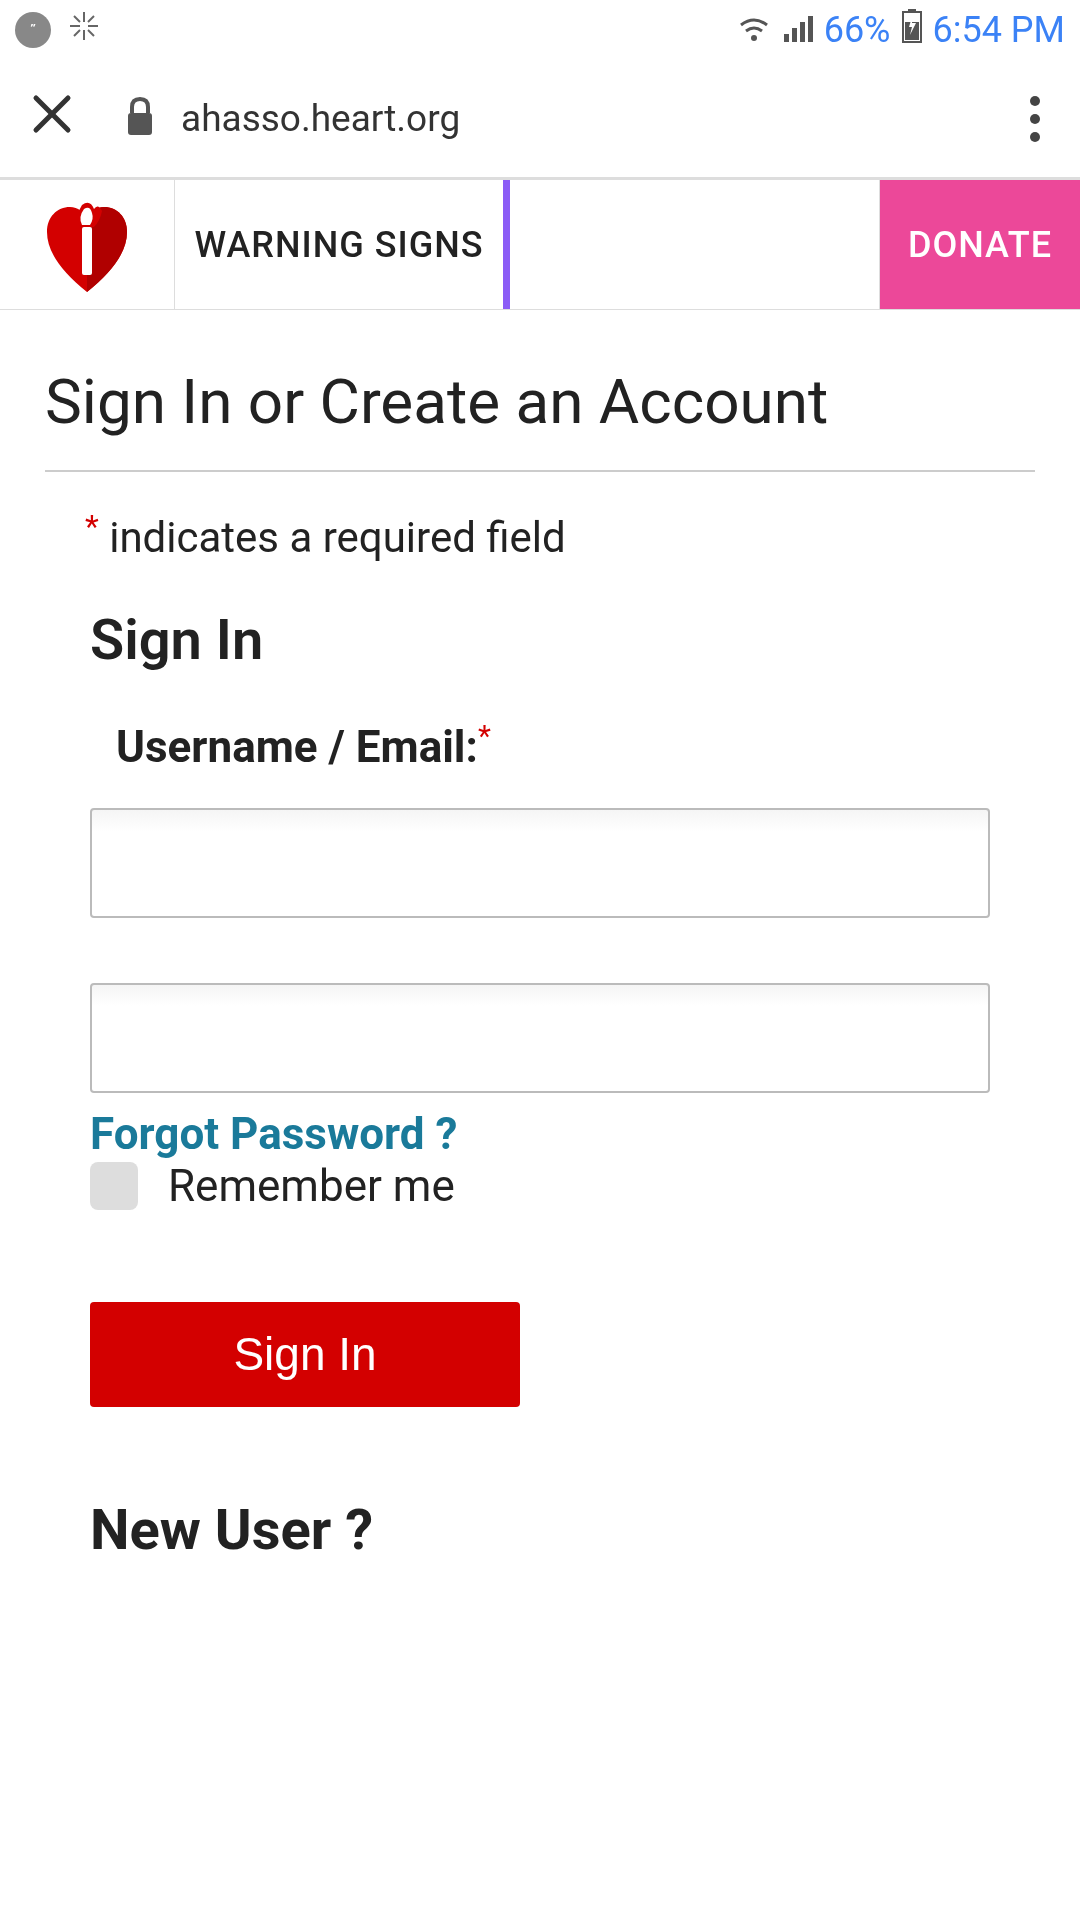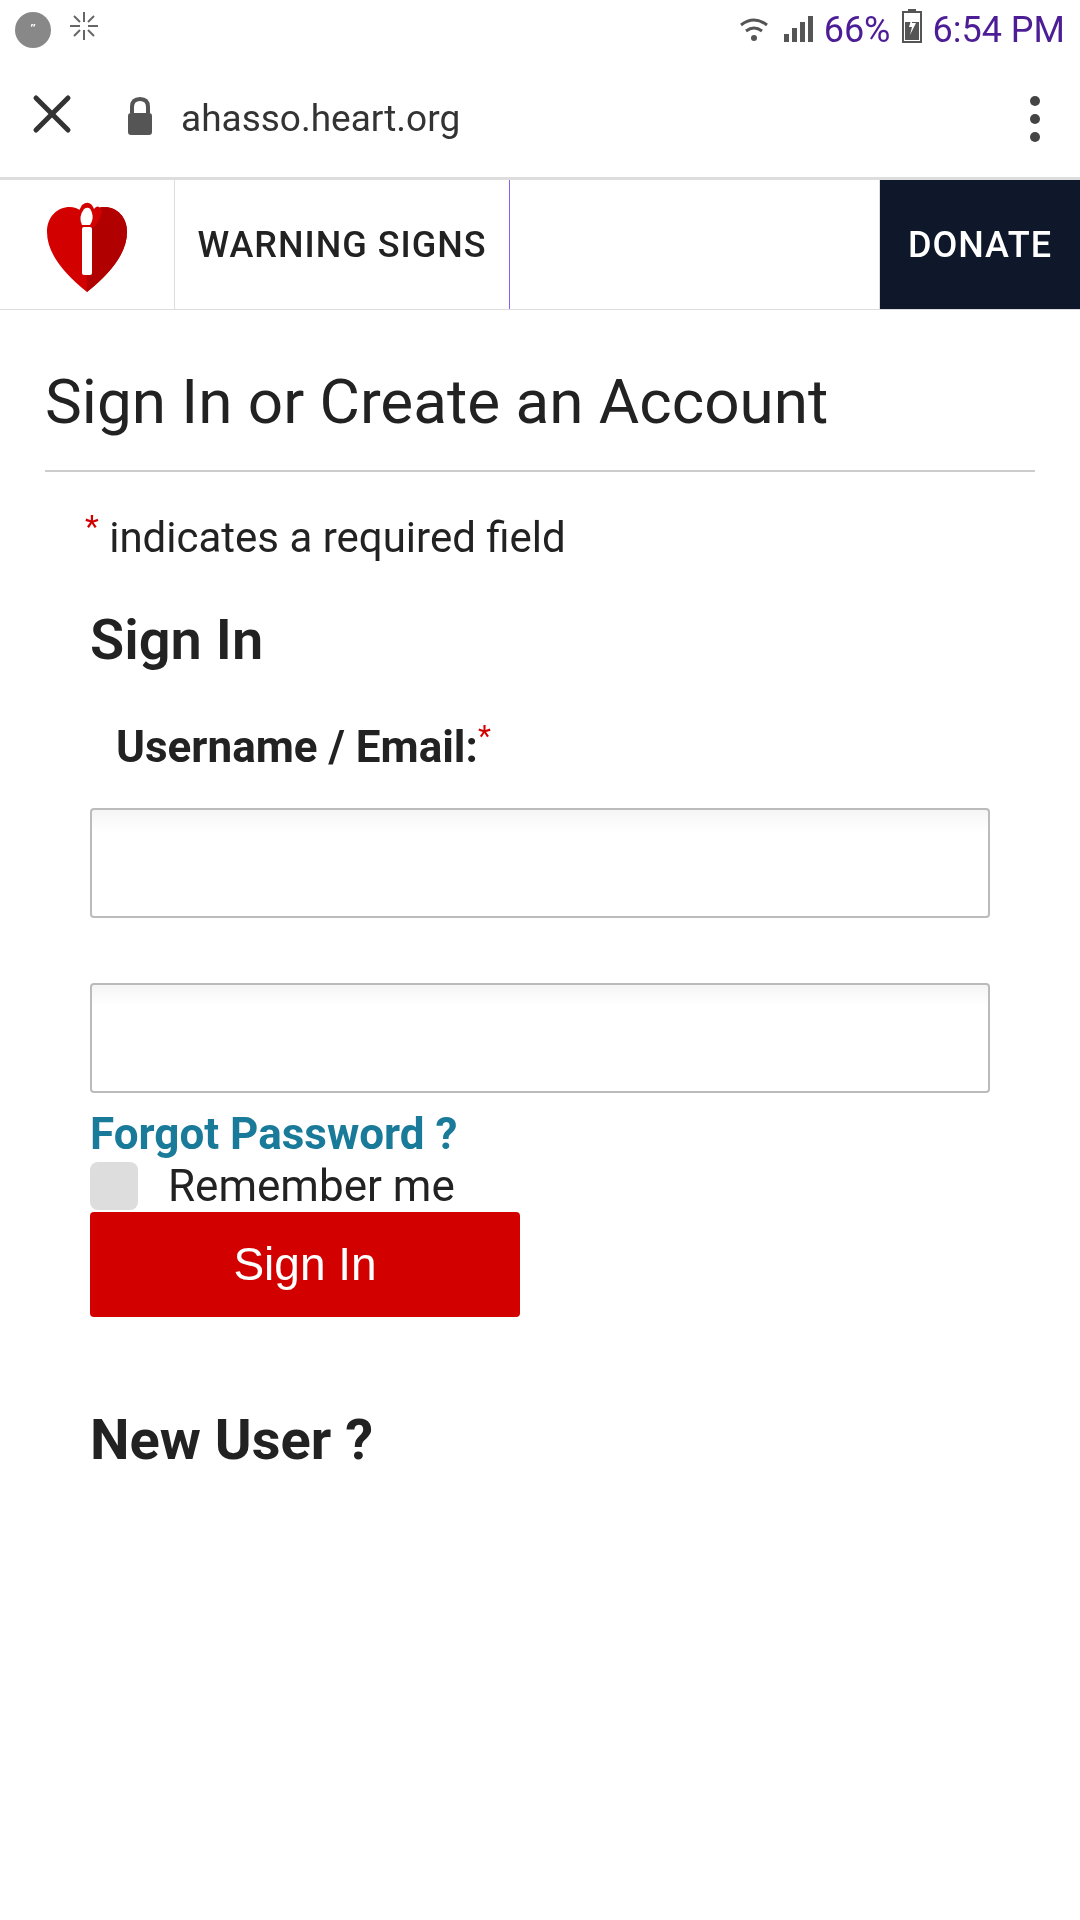--- a/index.html
+++ b/index.html
@@ -24,21 +24,21 @@
     }
     .status-left {
       display: flex;
       align-items: center;
       gap: 15px;
     }
     .status-right {
       display: flex;
       align-items: center;
       gap: 10px;
-      color: #4c1d95;
+      color: #3b82f6;
       font-size: 36px;
     }
     .chat-icon {
       width: 36px;
       height: 36px;
       background: #888;
       border-radius: 50%;
       display: flex;
       align-items: center;
       justify-content: center;
@@ -119,30 +119,30 @@
     }
     .warning-cell {
       flex: 0 0 335px;
       display: flex;
       align-items: center;
       justify-content: center;
       font-size: 36px;
       font-weight: 500;
       letter-spacing: 1px;
       color: #222;
-      border-right: 1px solid #8b5cf6;
+      border-right: 7px solid #8b5cf6;
       cursor: pointer;
     }
     .spacer-cell {
       flex: 1;
       border-right: 1px solid #ddd;
     }
     .donate-cell {
       width: 200px;
-      background: #0f172a;
+      background: #ec4899;
       color: white;
       display: flex;
       align-items: center;
       justify-content: center;
       font-size: 36px;
       font-weight: 500;
       letter-spacing: 1px;
       cursor: pointer;
     }
     .content {
@@ -206,20 +206,21 @@
       font-size: 44px;
       font-weight: 700;
       color: #1a7a9a;
       cursor: pointer;
       display: inline-block;
     }
     .remember-row {
       display: flex;
       align-items: center;
       gap: 30px;
+      margin-bottom: 90px;
     }
     .checkbox {
       width: 48px;
       height: 48px;
       background: #ddd;
       border-radius: 8px;
       cursor: pointer;
     }
     .remember-label {
       font-size: 44px;

